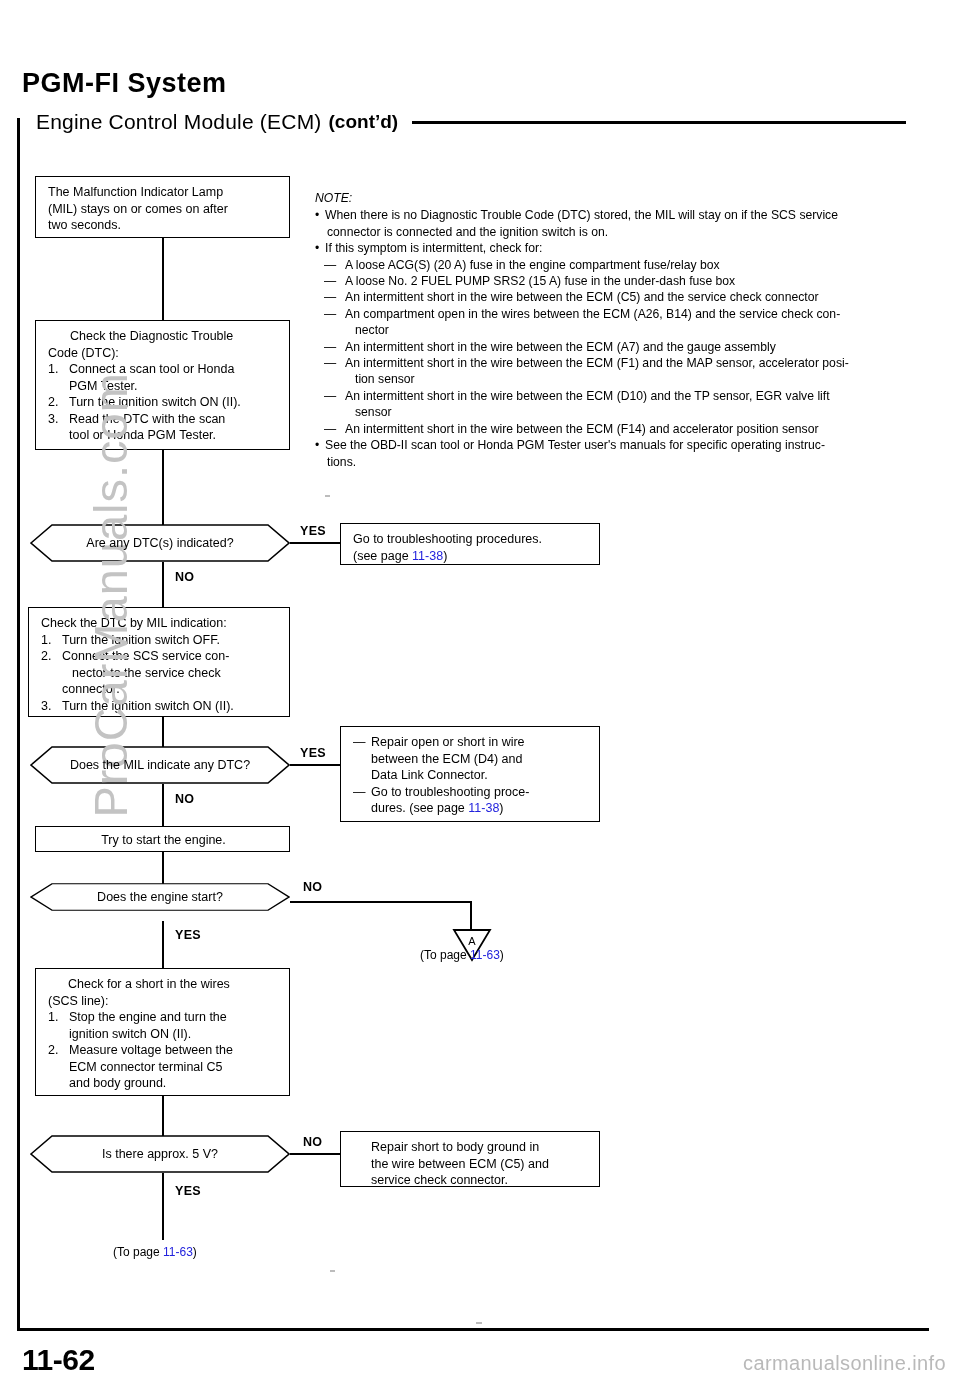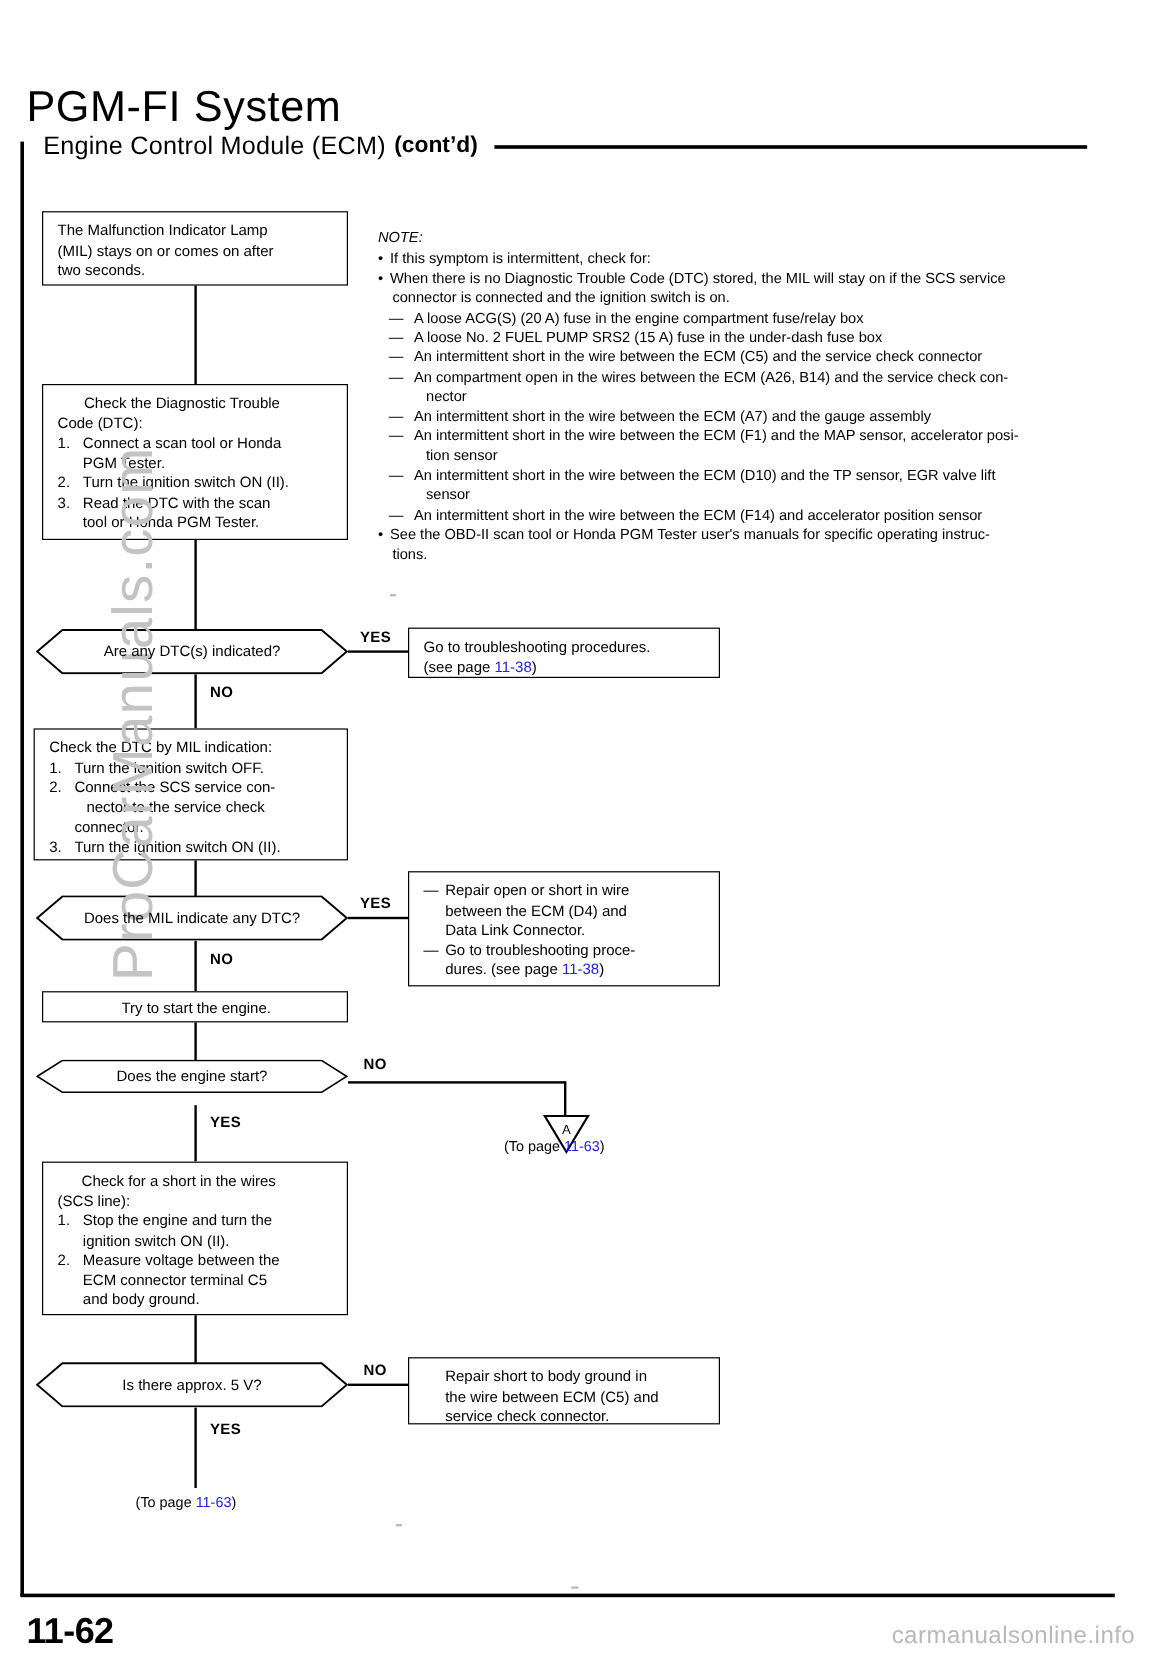--- a/index.html
+++ b/index.html
@@ -17,23 +17,23 @@
     height: 1393px;
     overflow: hidden;
     background: #ffffff;
   }
 
   
   .page-title {
     position: absolute;
     left: 22px;
     top: 68px;
-    font-size: 36px;
+    font-size: 27px;
     letter-spacing: 0.5px;
-    font-weight: 400;
+    font-weight: 700;
     white-space: nowrap;
   }
   .subtitle-row {
     position: absolute;
     left: 36px;
     top: 110px;
     display: flex;
     align-items: center;
     width: 900px;
   }
@@ -206,25 +206,25 @@
     <span class="subtitle-text">Engine Control Module (ECM)</span>
     <span class="subtitle-cont">(cont’d)</span>
     <span class="subtitle-rule"></span>
   </div>
 
   <div class="frame-left"></div>
   <div class="frame-bottom"></div>
 
   <div class="note-block" style="left:315px; top:190px;">
     <div class="note-head">NOTE:</div>
-    <div class="note-bullet">If this symptom is intermittent, check for:</div>
     <div class="note-bullet">
       <div>When there is no Diagnostic Trouble Code (DTC) stored, the MIL will stay on if the SCS service</div>
       <div style="padding-left:2px">connector is connected and the ignition switch is on.</div>
     </div>
+    <div class="note-bullet">If this symptom is intermittent, check for:</div>
     <div class="note-dash">A loose ACG(S) (20 A) fuse in the engine compartment fuse/relay box</div>
     <div class="note-dash">A loose No. 2 FUEL PUMP SRS2 (15 A) fuse in the under-dash fuse box</div>
     <div class="note-dash">An intermittent short in the wire between the ECM (C5) and the service check connector</div>
     <div class="note-dash">An compartment open in the wires between the ECM (A26, B14) and the service check con-</div>
     <div style="padding-left:40px">nector</div>
     <div class="note-dash">An intermittent short in the wire between the ECM (A7) and the gauge assembly</div>
     <div class="note-dash">An intermittent short in the wire between the ECM (F1) and the MAP sensor, accelerator posi-</div>
     <div style="padding-left:40px">tion sensor</div>
     <div class="note-dash">An intermittent short in the wire between the ECM (D10) and the TP sensor, EGR valve lift</div>
     <div style="padding-left:40px">sensor</div>

